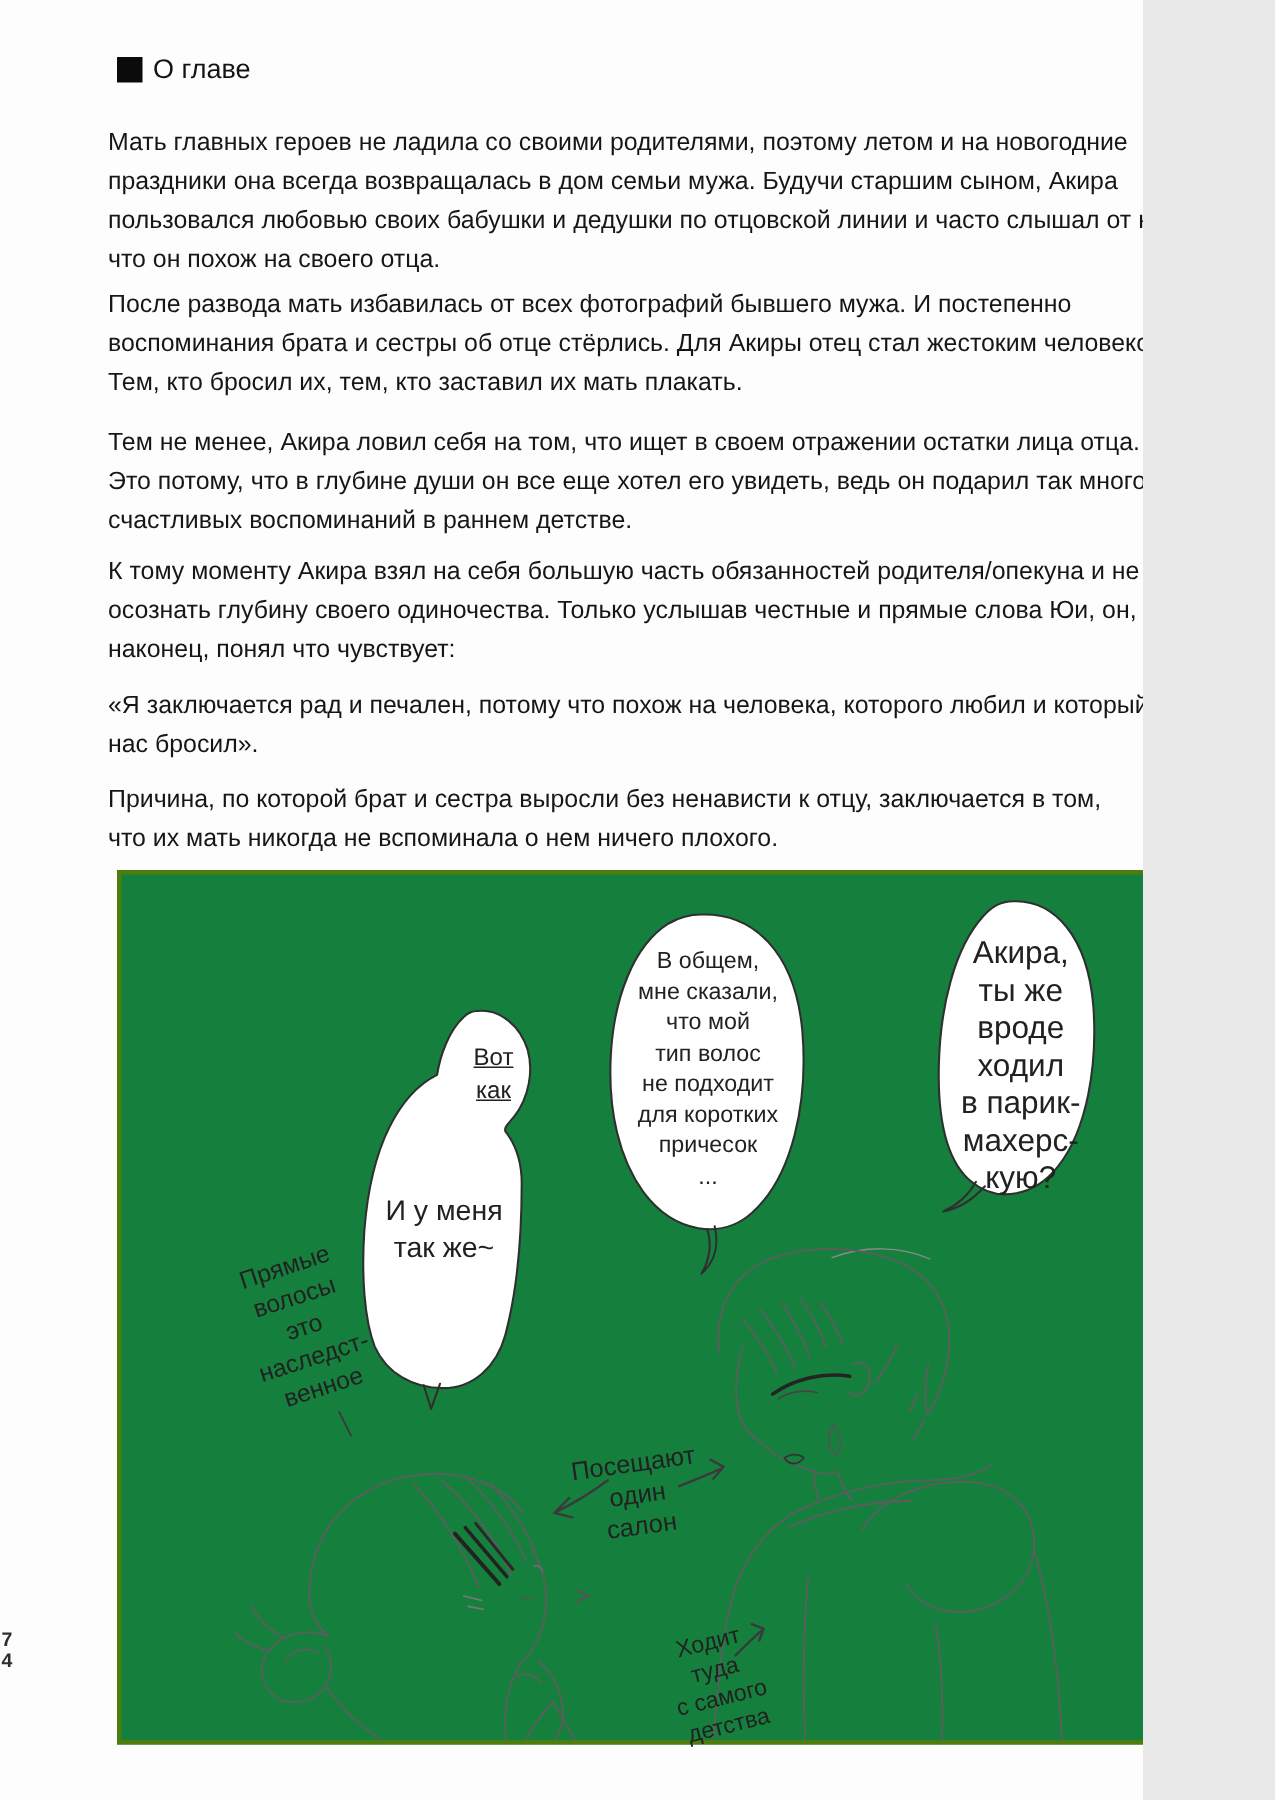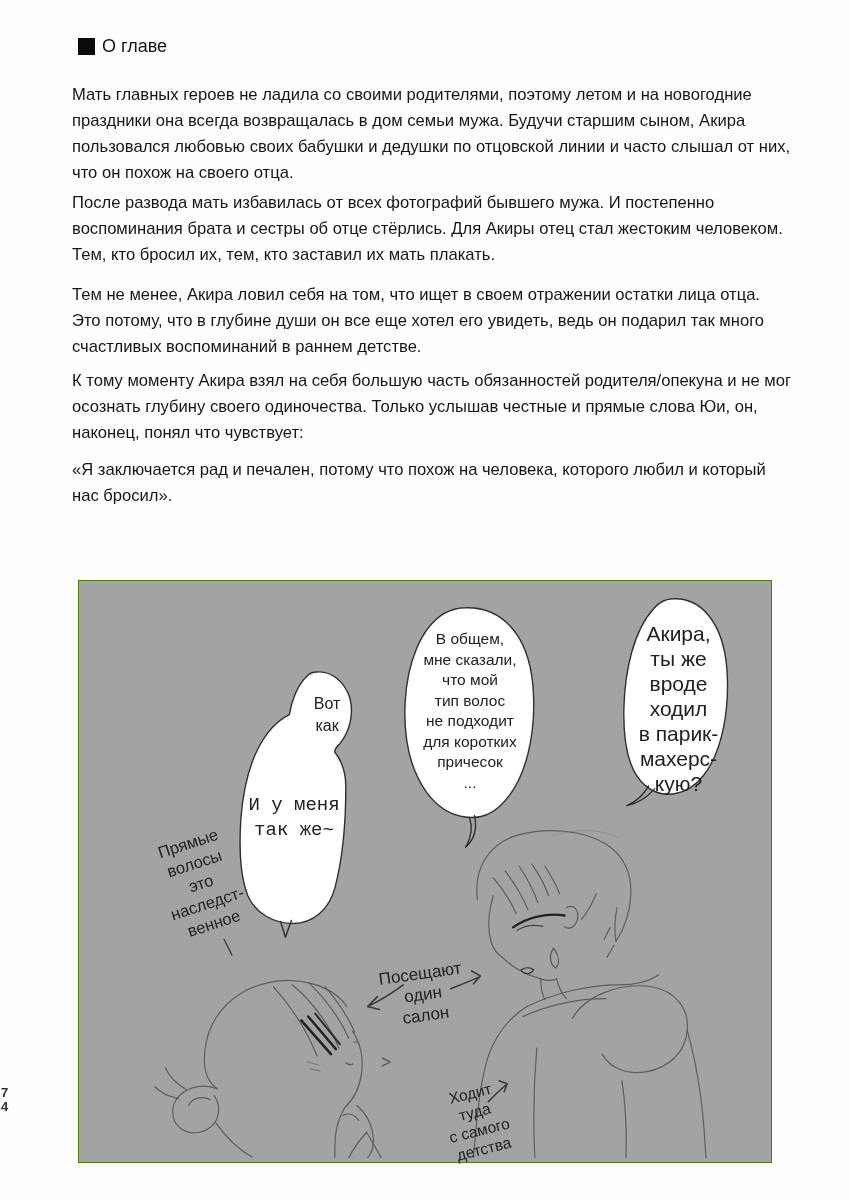--- a/index.html
+++ b/index.html
@@ -1,35 +1,35 @@
 <!DOCTYPE html>
 <html><head>
 <meta charset="utf-8">
 <style>
   html,body{margin:0;padding:0;}
   body{background:#e9e9e9;font-family:"Liberation Sans",sans-serif;}
-  .page{position:relative;width:850px;height:1200px;background:#fdfdfd;overflow:hidden;
+  .page{position:relative;width:762px;height:1200px;background:#fdfdfd;overflow:hidden;
         color:#1c1c1c;}
   
   .chapter-header{position:absolute;left:78px;top:36px;display:flex;align-items:center;}
   .chapter-marker{width:17px;height:17px;background:#0b0b0b;display:inline-block;}
   .chapter-title{margin-left:7px;font-size:18px;color:#141414;}
   
   .para{position:absolute;left:72px;width:758px;margin:0;font-size:16.6px;line-height:26px;
         white-space:pre-line;color:#161616;letter-spacing:0px;}
   .p1{top:82px}.p2{top:190px}.p3{top:282px}.p4{top:368px}.p5{top:457px}.p6{top:520px}
   
   .panel{position:absolute;left:78px;top:580px;width:694px;height:583px;
-         border:1px solid #4d7c0f;box-sizing:border-box;background:#a3a3a3;}
+         border:3px solid #4d7c0f;box-sizing:border-box;background:#15803d;}
   .panel svg{position:absolute;left:0;top:0;width:688px;height:577px;}
   .bubble-text,.fx-label{position:absolute;text-align:center;white-space:pre-line;color:#212121;}
   .bt-reply{left:325px;top:48px;width:132px;font-size:15.5px;line-height:20.5px;}
   .bt-question{left:542px;top:40px;width:115px;font-size:21px;line-height:25px;}
-  .bt-votkak{left:210px;top:112px;width:76px;font-size:16px;line-height:22px;}
-  .bt-same{left:168px;top:212px;width:94px;font-size:19px;line-height:25px;font-family:Liberation Mono, monospace;}
+  .bt-votkak{left:210px;top:112px;width:76px;font-size:16px;line-height:22px;text-decoration:underline;}
+  .bt-same{left:168px;top:212px;width:94px;font-size:19px;line-height:25px;}
   .fx-inherited{left:61px;top:250px;width:122px;font-size:16.5px;line-height:21px;
                 transform:rotate(-18deg);}
   .fx-salon{left:283px;top:382px;width:122px;font-size:17px;line-height:21px;
             transform:rotate(-8deg);}
   .fx-childhood{left:337px;top:502px;width:122px;font-size:15.5px;line-height:19px;
             transform:rotate(-14deg);}
   
   .page-number{position:absolute;left:1px;top:1086px;font-size:13px;line-height:14px;
                font-weight:bold;color:#2e2e2e;white-space:pre-line;}
 </style>
@@ -51,20 +51,22 @@
 пользовался любовью своих бабушки и дедушки по отцовской линии и часто слышал от них,
 что он похож на своего отца.</p>
   <p class="para p3">Тем не менее, Акира ловил себя на том, что ищет в своем отражении остатки лица отца.
 Это потому, что в глубине души он все еще хотел его увидеть, ведь он подарил так много
 счастливых воспоминаний в раннем детстве.</p>
   <p class="para p4">К тому моменту Акира взял на себя большую часть обязанностей родителя/опекуна и не мог
 осознать глубину своего одиночества. Только услышав честные и прямые слова Юи, он,
 наконец, понял что чувствует:</p>
   <p class="para p5">«Я заключается рад и печален, потому что похож на человека, которого любил и который
 нас бросил».</p>
+  <p class="para p6">Причина, по которой брат и сестра выросли без ненависти к отцу, заключается в том,
+что их мать никогда не вспоминала о нем ничего плохого.</p>
 
   <div class="panel">
 
     <svg viewBox="0 0 694 583" fill="none" stroke-linecap="round" stroke-linejoin="round">
 
       <g stroke="#5d5d5d" stroke-width="1.2">
         <path d="M 270 430 C 255 408, 220 399, 190 406 C 158 413, 134 436, 128 466 C 123 490, 128 505, 139 513"></path>
         <path d="M 215 408 C 235 425, 252 448, 262 472"></path>
         <path d="M 232 406 C 250 424, 264 444, 272 462"></path>
         <path d="M 196 410 C 214 430, 230 455, 240 480"></path>

